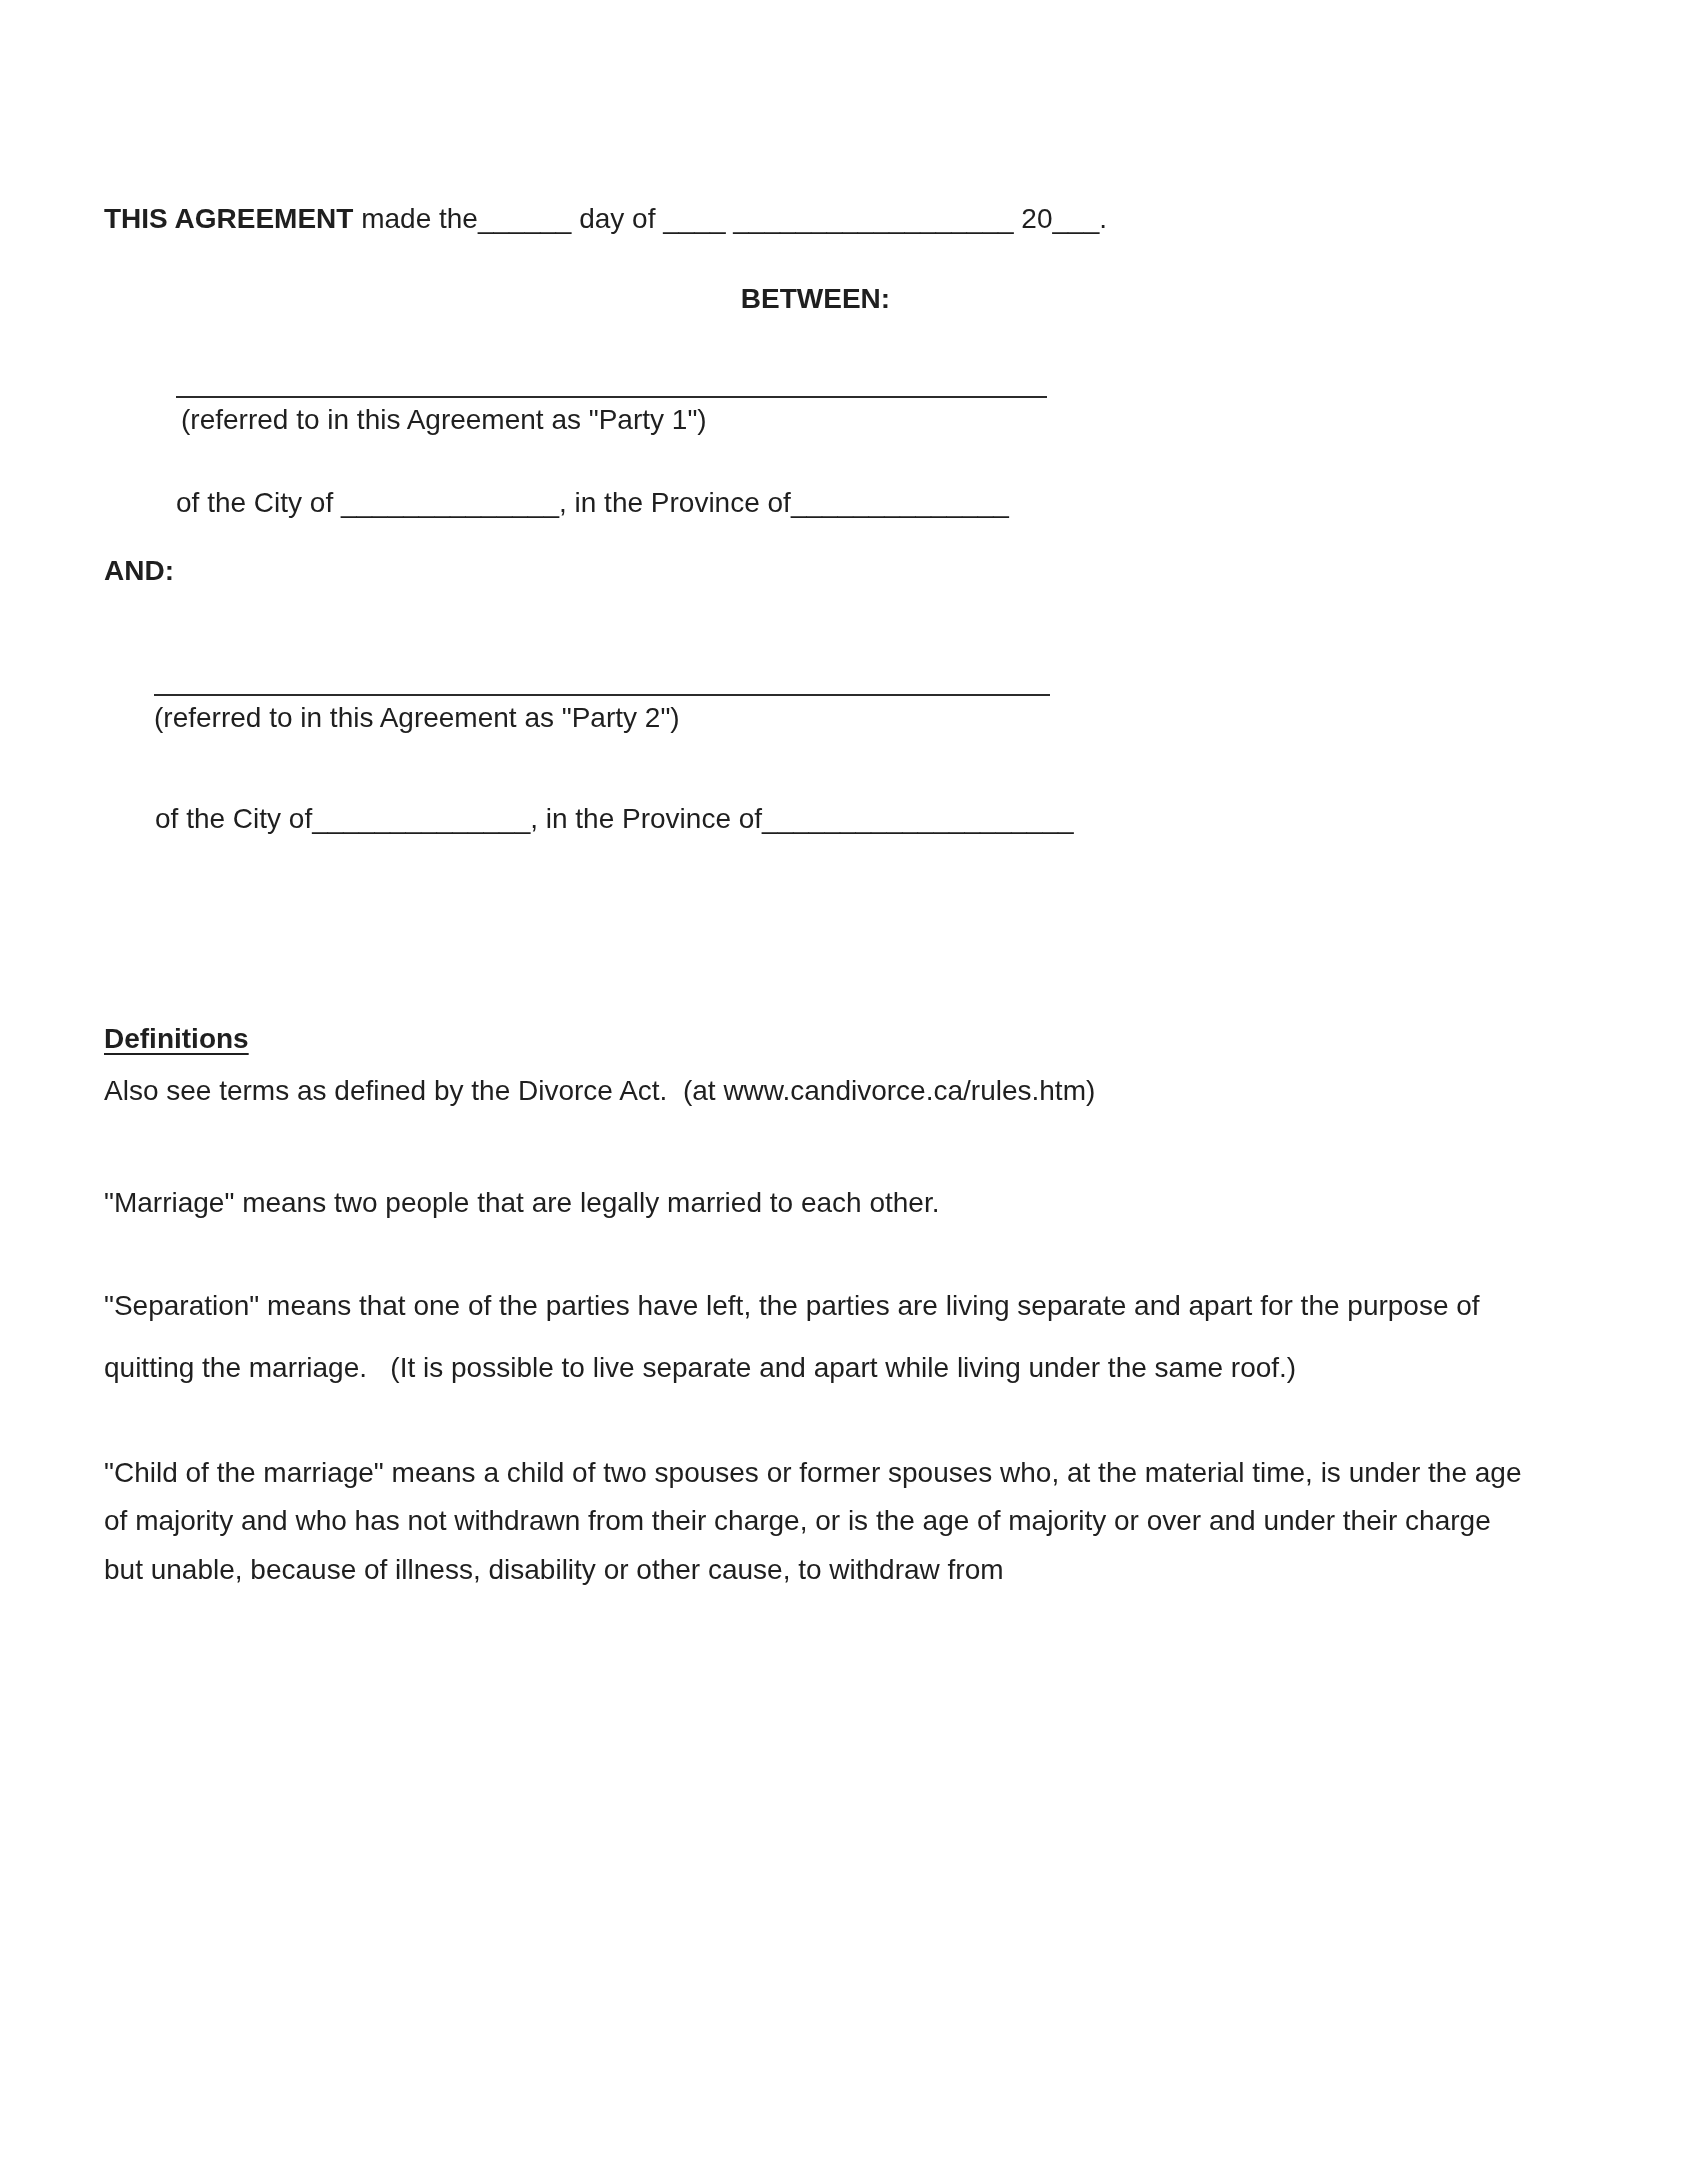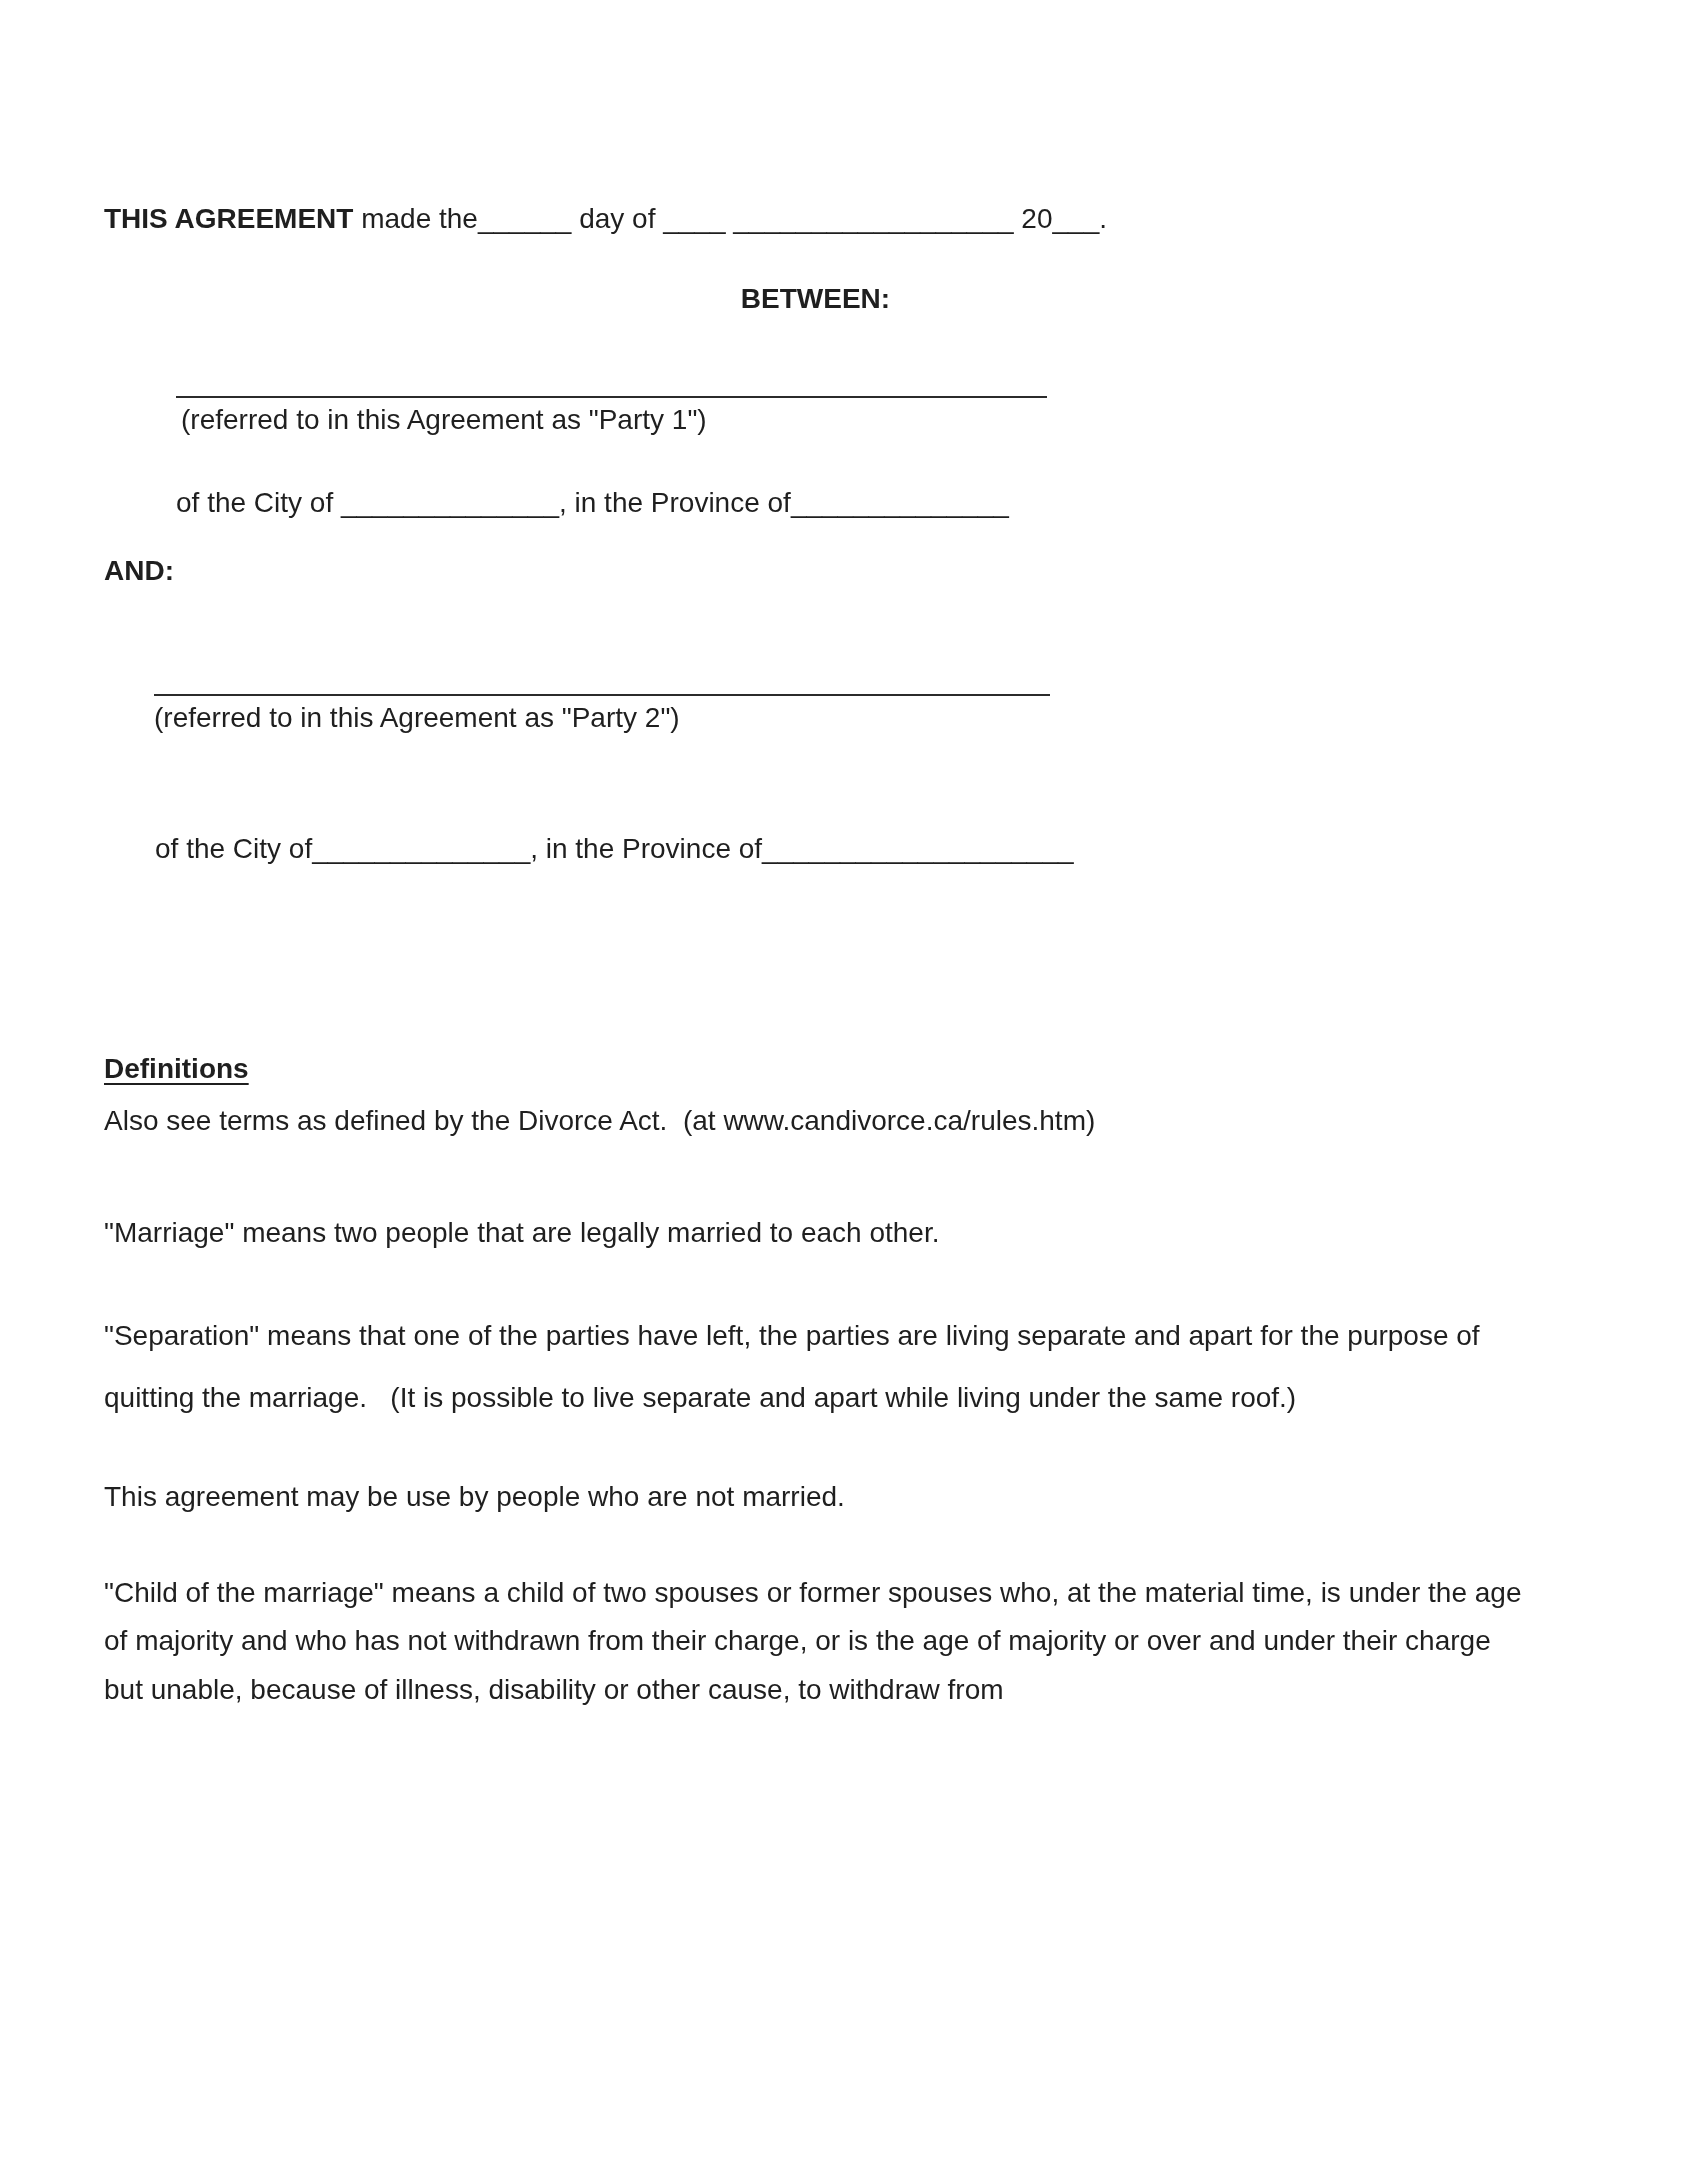--- a/index.html
+++ b/index.html
@@ -49,21 +49,21 @@
     margin: 107px 0 0 50px;
     width: 896px;
   }
   .referred {
     margin-top: 6px;
   }
   .referred.p1 { margin-left: 77px; }
   .referred.p2 { margin-left: 50px; }
   .city-line { white-space: nowrap; }
   .city-line.p1 { margin: 51px 0 0 72px; }
-  .city-line.p2 { margin: 99px 0 0 51px; }
+  .city-line.p2 { margin: 69px 0 0 51px; }
   .and-label { margin-top: 36px; }
   .definitions-heading {
     margin-top: 188px;
     font-weight: 700;
     text-decoration: underline;
     text-underline-offset: 5px;
   }
   .definitions-intro {
     margin-top: 20px;
     white-space: pre-wrap;
@@ -103,18 +103,17 @@
   <div class="city-line p2">of the City of______________, in the Province of____________________</div>
 
   <div class="definitions-heading">Definitions</div>
 
   <div class="definitions-intro">Also see terms as defined by the Divorce Act.  (at www.candivorce.ca/rules.htm)</div>
 
   <div class="para marriage">"Marriage" means two people that are legally married to each other.</div>
 
   <div class="para separation">"Separation" means that one of the parties have left, the parties are living separate and apart for the purpose of quitting the marriage.   (It is possible to live separate and apart while living under the same roof.)</div>
 
-  <div class="para not-married">This agreement may be use by people who are not married.</div>
 
   <div class="para child">"Child of the marriage" means a child of two spouses or former spouses who, at the material time, is under the age of majority and who has not withdrawn from their charge, or is the age of majority or over and under their charge but unable, because of illness, disability or other cause, to withdraw from</div>
 
 </div>
 
 
 </body></html>

